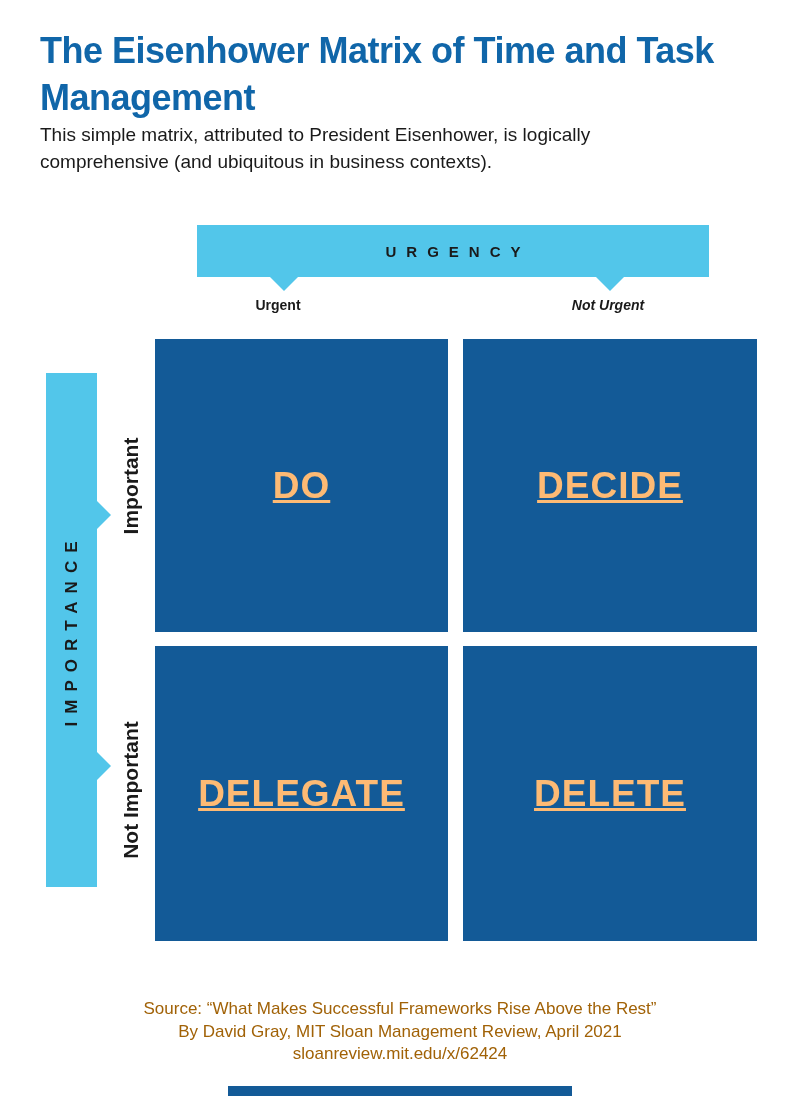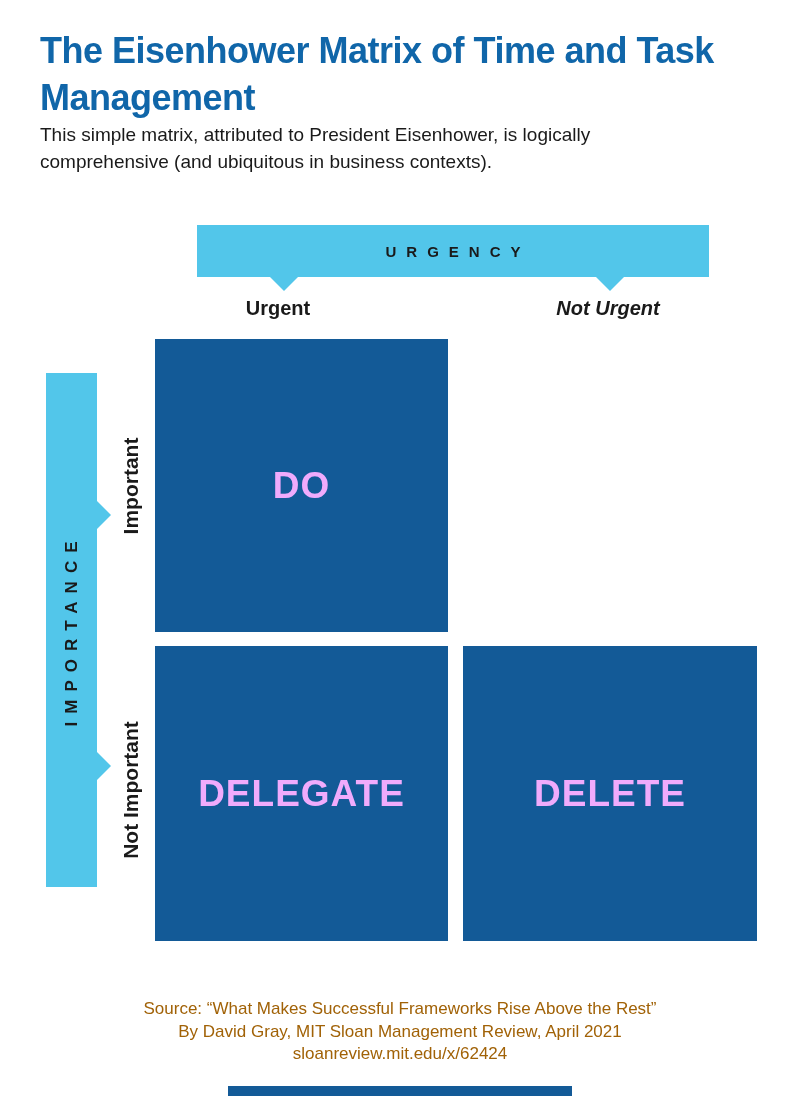--- a/index.html
+++ b/index.html
@@ -64,21 +64,21 @@
     border-right: 14px solid transparent;
     border-top: 14px solid #52C6EA;
   }
   .notch-urgent { left: 270px; }
   .notch-not-urgent { left: 596px; }
 
   .col-label {
     position: absolute;
     top: 297px;
     transform: translateX(-50%);
-    font-size: 20px;
+    font-size: 14px;
     font-weight: bold;
     color: #1A1A1A;
     white-space: nowrap;
   }
   .col-label.urgent { left: 278px; }
   .col-label.not-urgent { left: 608px; font-style: italic; }
 
   
   .importance-bar {
     position: absolute;
@@ -124,25 +124,26 @@
 
   
   .quadrant {
     position: absolute;
     background: #135A97;
     display: flex;
     align-items: center;
     justify-content: center;
   }
   .quadrant .q-label {
-    color: #f0abfc;
+    color: #fdba74;
     font-size: 37px;
     font-weight: bold;
     letter-spacing: 1px;
     white-space: nowrap;
+    text-decoration: underline;
   }
   .q-do       { left: 155px; top: 339px; width: 293px; height: 293px; }
   .q-decide   { left: 463px; top: 339px; width: 294px; height: 293px; }
   .q-delegate { left: 155px; top: 646px; width: 293px; height: 295px; }
   .q-delete   { left: 463px; top: 646px; width: 294px; height: 295px; }
 
   
   .source {
     position: absolute;
     left: 0;
@@ -184,20 +185,23 @@
   <div class="importance-bar"></div>
   <div class="importance-text">IMPORTANCE</div>
   <div class="notch-right notch-important"></div>
   <div class="notch-right notch-not-important"></div>
   <div class="row-label important">Important</div>
   <div class="row-label not-important">Not Important</div>
 
   <div class="quadrant q-do">
     <span class="q-label">DO</span>
   </div>
+  <div class="quadrant q-decide">
+    <span class="q-label">DECIDE</span>
+  </div>
   <div class="quadrant q-delegate">
     <span class="q-label">DELEGATE</span>
   </div>
   <div class="quadrant q-delete">
     <span class="q-label">DELETE</span>
   </div>
 
   <div class="source">
     <div>Source: “What Makes Successful Frameworks Rise Above the Rest”</div>
     <div><span>By David Gray, </span><span class="ital">MIT Sloan Management Review</span><span>, April 2021</span></div>

